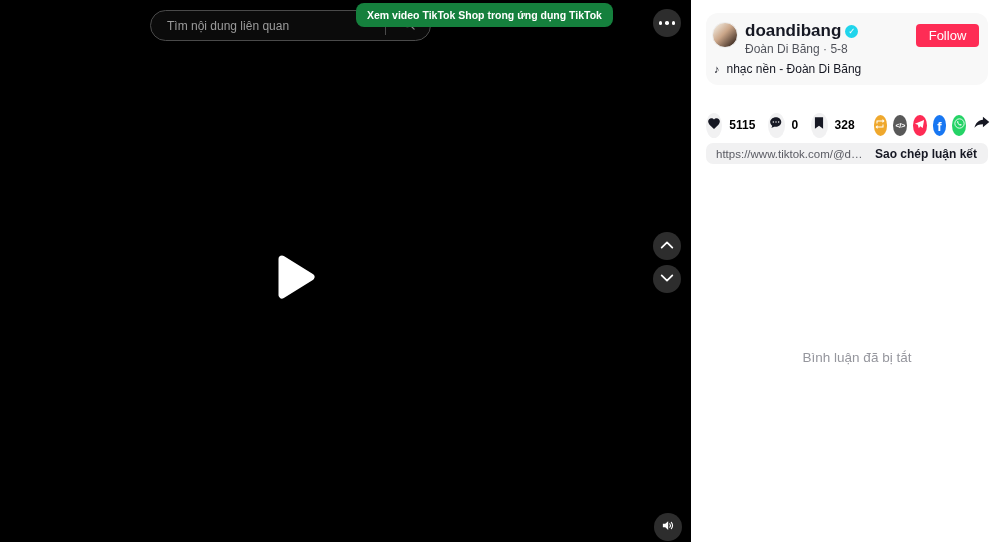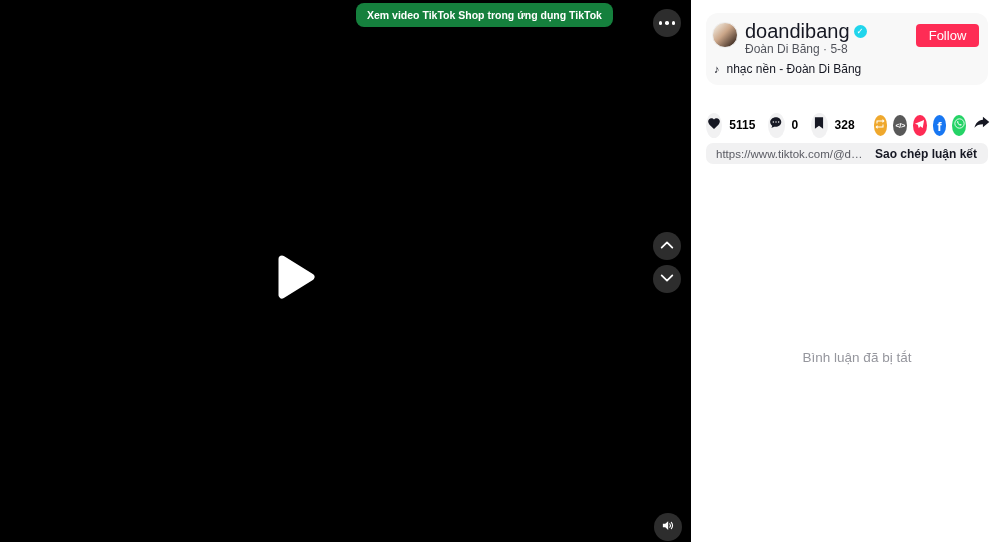--- a/index.html
+++ b/index.html
@@ -36,21 +36,21 @@
   
   .right-panel { position:absolute; left:691px; top:0; width:309px; height:542px; background:#fff; }
 
   .profile-card { position:absolute; left:15px; top:13px; width:282px;
     background:#f8f8f8; border-radius:12px; padding:9px 8px 9px 6px; }
   .profile-row { display:flex; align-items:flex-start; position:relative; }
   .avatar { width:26px; height:26px; border-radius:50%; flex:0 0 26px; cursor:pointer;
     background:linear-gradient(135deg,#efe6da 10%,#caa588 45%,#4a372c 85%); border:1px solid #eee; }
   .name-col { margin-left:7px; padding-top:1px; }
   .username-line { display:flex; align-items:center; }
-  .username { font-size:20px; font-weight:400; color:#161823; line-height:16px; cursor:pointer; }
+  .username { font-size:17px; font-weight:700; color:#161823; line-height:16px; cursor:pointer; }
   .verified { width:13px; height:13px; border-radius:50%; margin-left:4px;
     color:#fff; font-size:8.5px; font-weight:700; display:flex; align-items:center; justify-content:center; }
   .subtitle { font-size:12px; color:rgba(22,24,35,.75); margin-top:3px; }
   .follow-btn { position:absolute; right:1px; top:2px; width:63px; height:23px;
     border:none; border-radius:4px; color:#fff; font-size:13px; font-weight:400;
     font-family:inherit; cursor:pointer; }
   .caption { margin-top:7px; font-size:13px; line-height:1.32; color:#161823; padding-right:4px; }
   .caption .heart-emoji { color:#ec2e3a; font-size:13px; }
   .music-row { margin-top:6px; font-size:12px; color:#161823; display:flex; align-items:center; cursor:pointer; }
   .music-note { font-size:11px; margin:0 7px 0 2px; }
@@ -77,20 +77,32 @@
   .comments-off { position:absolute; left:0; top:350px; width:100%; text-align:center;
     font-size:13.5px; color:#95969d;padding-left:23px; }
 </style>
 </head>
 <body>
 
 <div id="app">
 
   <div class="video-area">
 
+    <div class="search-bar">
+      <input type="text" placeholder="Tìm nội dung liên quan" style="">
+      <div class="search-divider"></div>
+      <div class="search-icon-btn">
+        <span>
+          <svg width="15" height="15" viewBox="0 0 20 20">
+              <circle cx="8.5" cy="8.5" r="5.8" fill="none" stroke="#8a8a8a" stroke-width="1.6"></circle>
+              <line x1="13" y1="13" x2="17.5" y2="17.5" stroke="#8a8a8a" stroke-width="1.6" stroke-linecap="round"></line>
+            </svg>
+        </span>
+      </div>
+    </div>
 
     <div class="tooltip">Xem video TikTok Shop trong ứng dụng TikTok</div>
 
     <div class="dark-circle more-btn">
       <span class="dot"></span>
       <span class="dot"></span>
       <span class="dot"></span>
     </div>
 
     <div class="play-btn">

